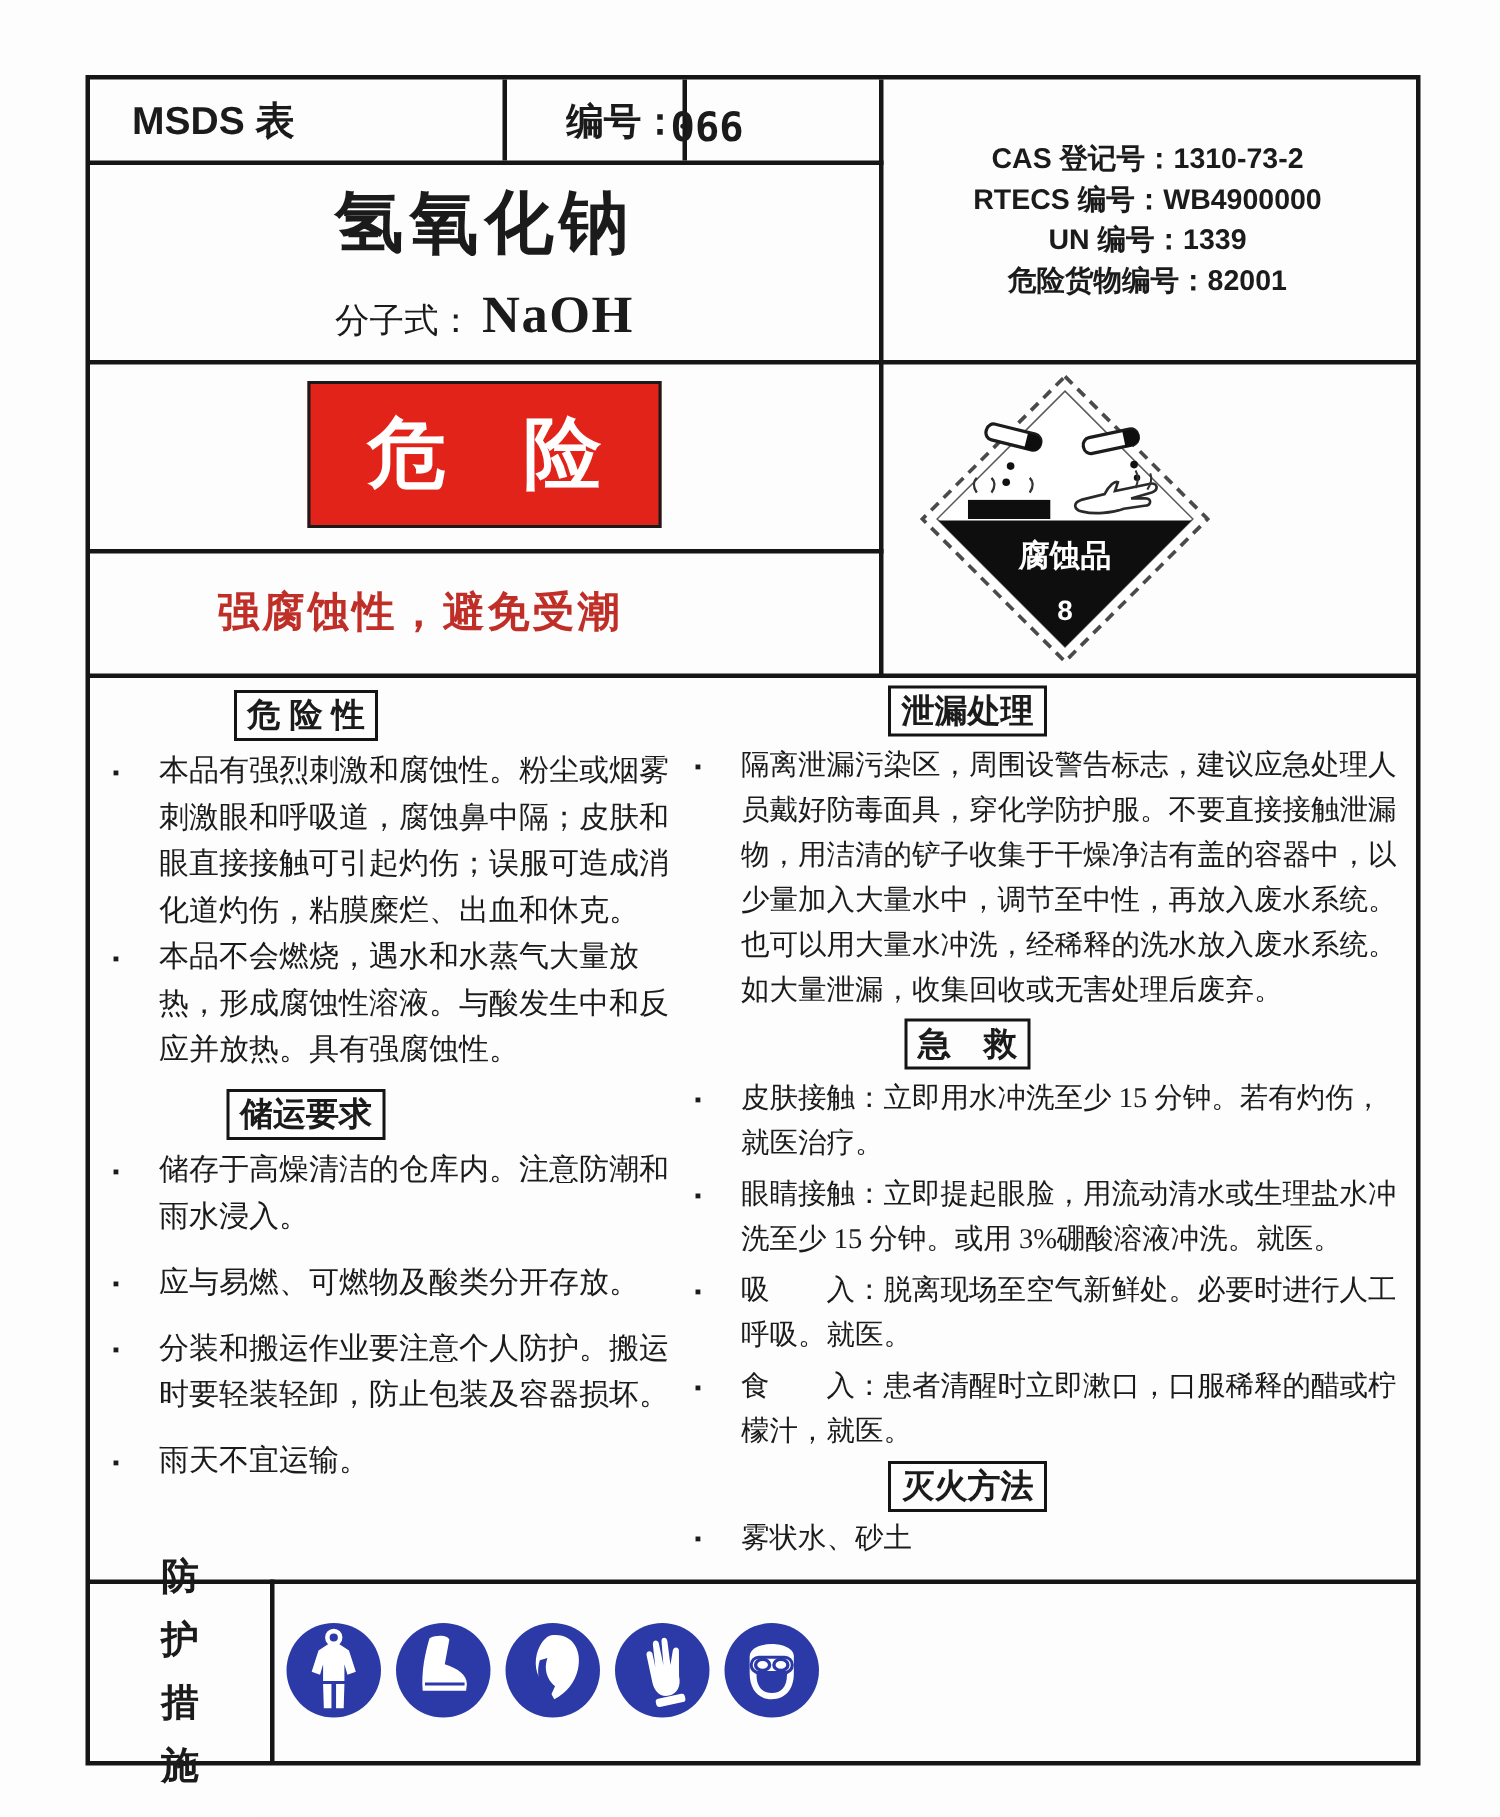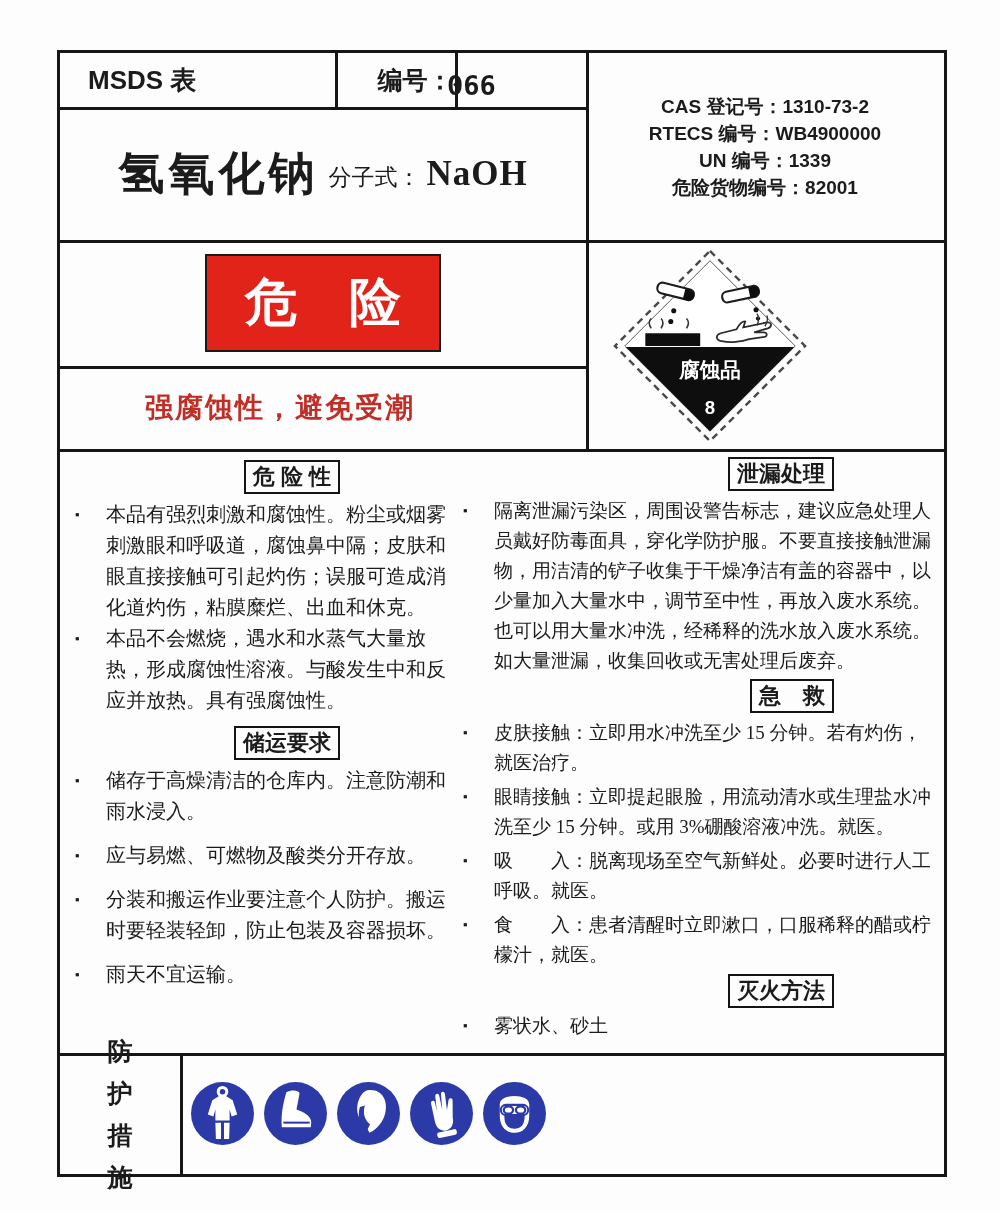--- a/index.html
+++ b/index.html
@@ -12,21 +12,21 @@
 
   
   .cell-msds{left:0;top:0;width:275px;height:54px;display:flex;align-items:center;
              padding-left:28px;font-family:"Liberation Sans",sans-serif;font-weight:bold;font-size:26px;}
   .cell-numlabel{left:275px;top:0;width:120px;height:54px;display:flex;align-items:center;justify-content:center;
              font-family:"Liberation Sans",sans-serif;font-weight:bold;font-size:25px;padding-left:40px;}
   .cell-numval{left:375px;top:0;width:131px;height:64px;display:flex;align-items:center;
              padding-left:12px;font-family:"DejaVu Sans Mono",monospace;font-weight:bold;font-size:27px;}
 
   
-  .cell-name{left:0;top:54px;width:526px;height:133px;display:flex;flex-direction:row;
+  .cell-name{left:0;top:54px;width:526px;height:133px;display:flex;flex-direction:column;
              align-items:center;justify-content:center;gap:10px;}
   .chem-name{font-size:46px;font-weight:bold;letter-spacing:4px;}
   .formula-line{display:flex;align-items:baseline;gap:6px;}
   .formula-label{font-size:23px;}
   .formula-value{font-size:35px;font-weight:bold;letter-spacing:1px;}
 
   
   .cell-registry{left:526px;top:0;width:358px;height:187px;display:flex;flex-direction:column;
              align-items:center;justify-content:center;
              font-family:"Liberation Sans",sans-serif;font-weight:bold;font-size:19px;line-height:27px;}
@@ -40,21 +40,21 @@
               padding-left:85px;color:#bf2f28;font-weight:bold;font-size:28px;letter-spacing:2px;}
 
   
   .cell-diamond{left:526px;top:187px;width:358px;height:209px;padding-left:13px;}
   .diamond-svg{position:absolute;left:26px;top:8px;}
 
   
   .content{left:0;top:396px;width:884px;height:604px;}
   .col-left{position:absolute;left:8px;top:8px;width:384px;font-size:20px;line-height:31px;}
   .col-right{position:absolute;left:396px;top:5px;width:482px;font-size:19px;line-height:30px;}
-  .trow{text-align:right;margin:3px 0 5px 0;}
+  .trow{text-align:center;margin:3px 0 5px 0;}
   .col-left .trow{padding-right:112px;}
   .col-right .trow{padding-right:104px;}
   .tbox{display:inline-block;border:2px solid #141414;padding:0 7px;
         font-family:"Liberation Sans",sans-serif;font-weight:bold;font-size:22px;line-height:30px;}
   .item{position:relative;padding-left:38px;}
   .item .bullet{position:absolute;left:7px;top:0;font-size:13px;}
   .sec-storage .item{margin-bottom:13px;}
   .sec-storage .trow{margin-top:10px;}
   .sec-firstaid .item{margin-bottom:4px;}
   .sec-fire .trow{margin-top:2px;margin-bottom:3px;}

